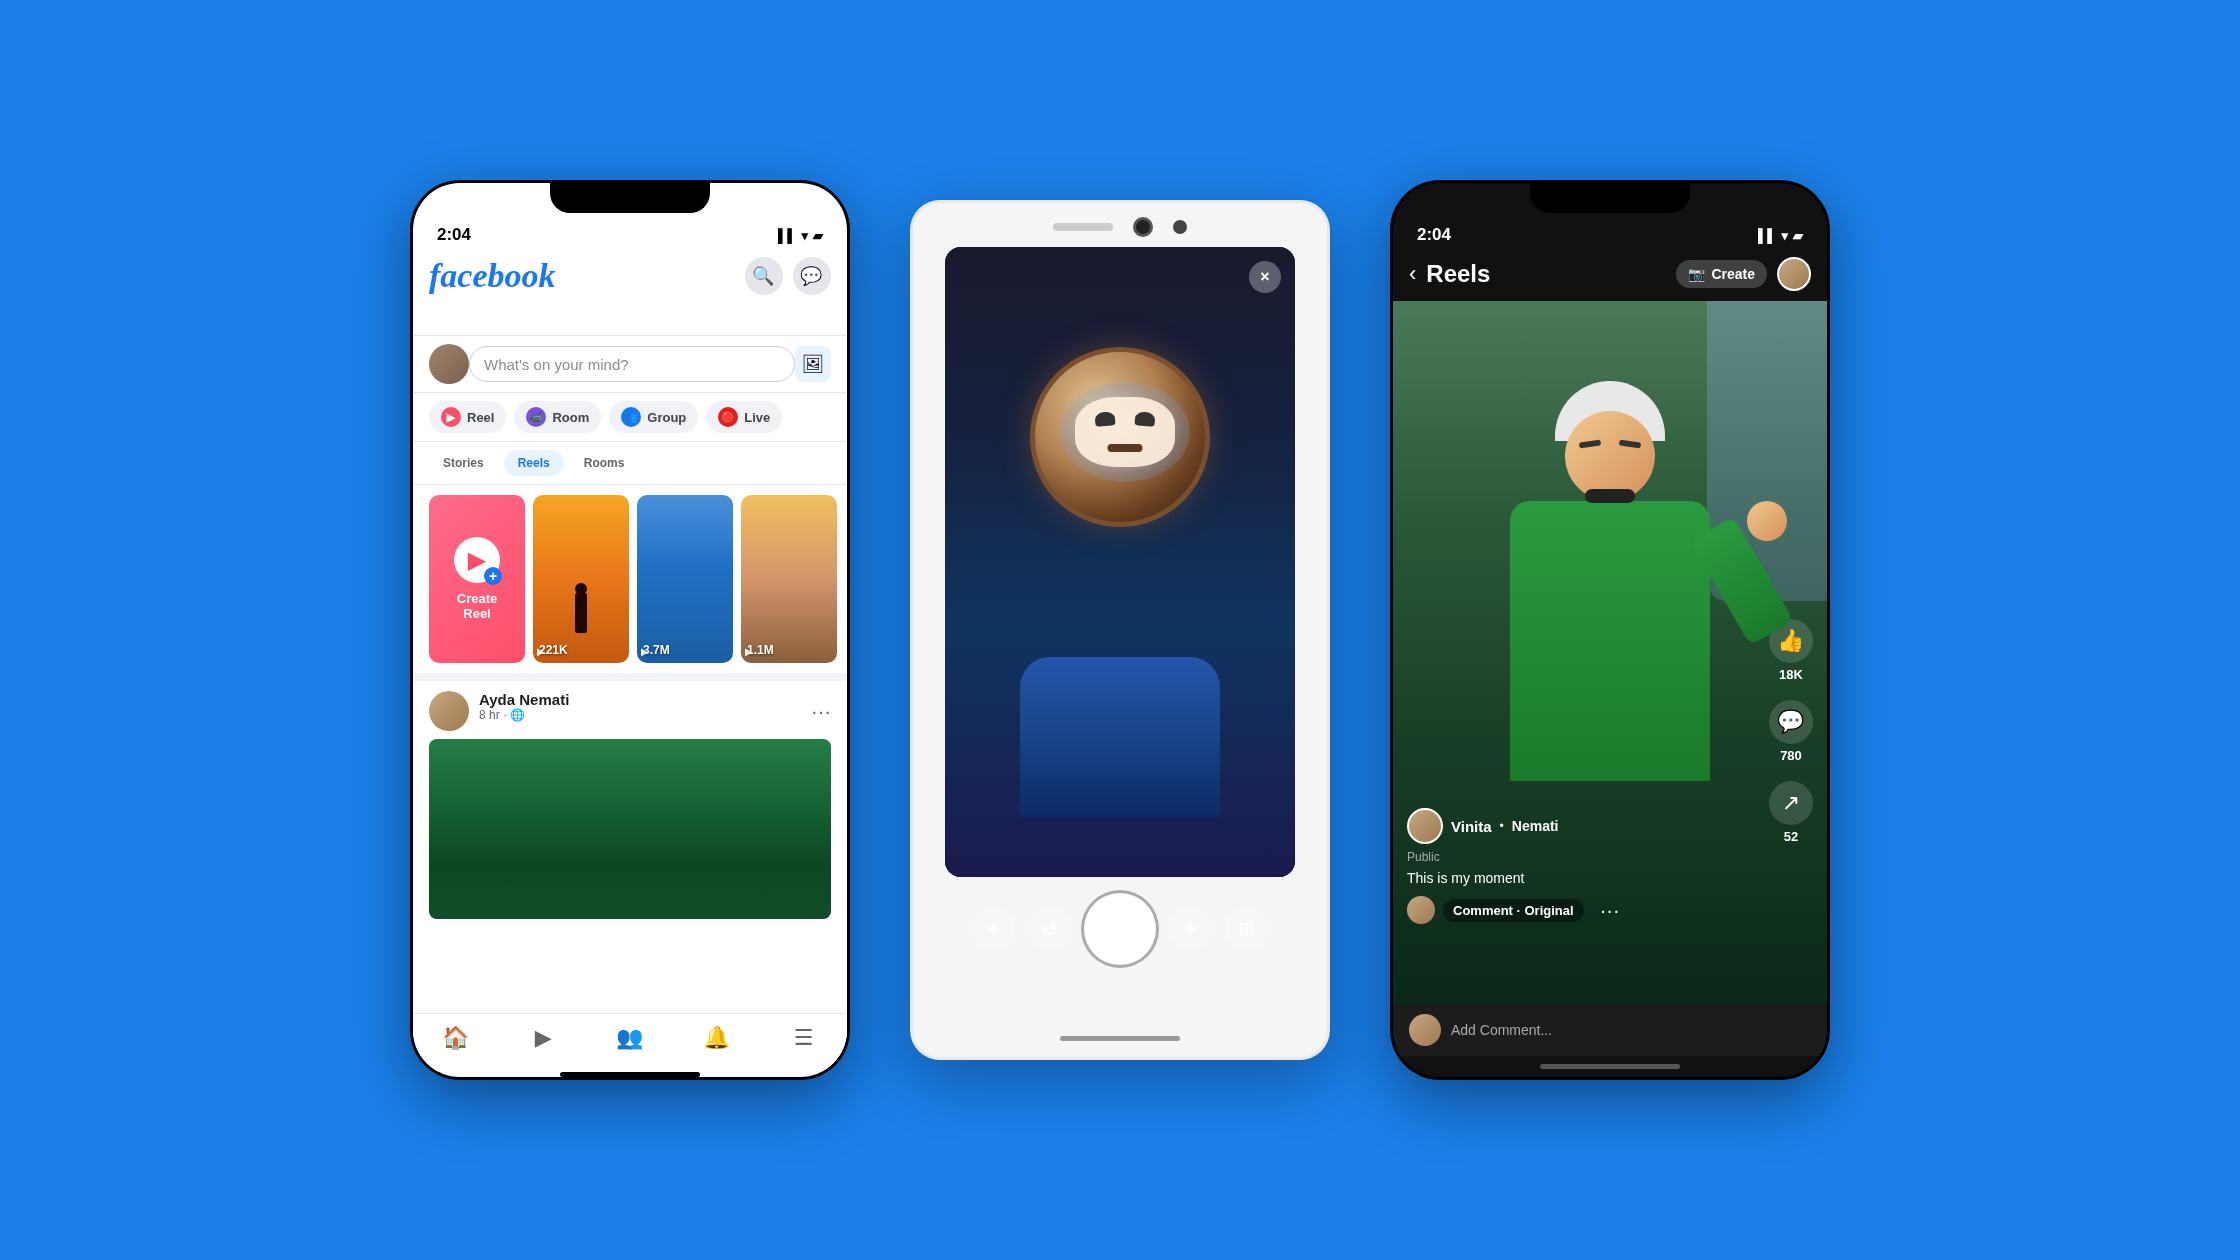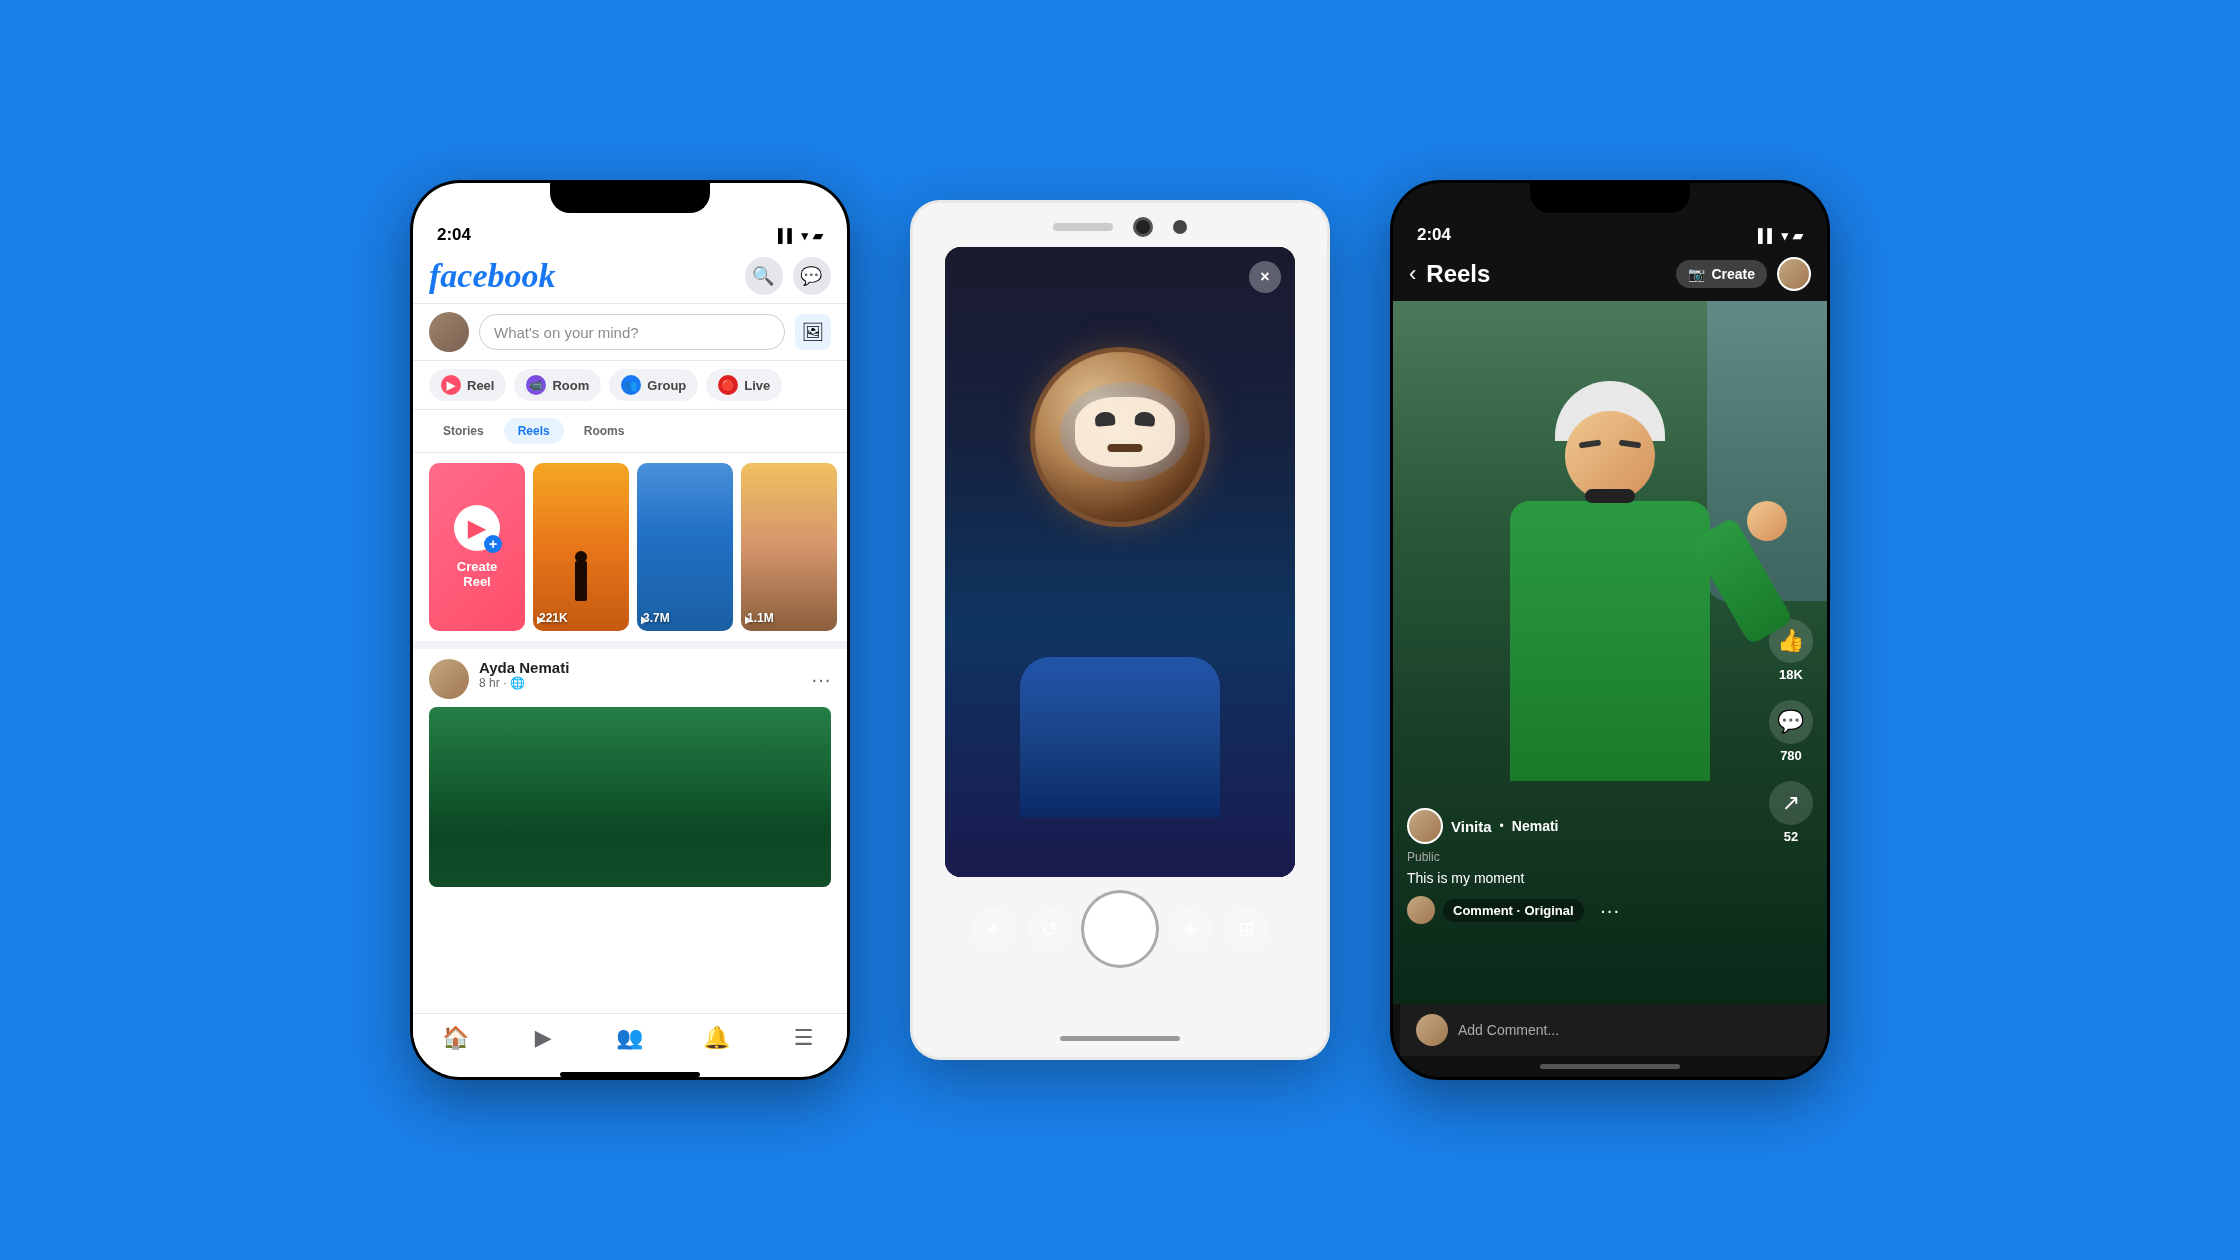--- a/index.html
+++ b/index.html
@@ -78,21 +78,21 @@
       align-items: center;
       justify-content: center;
       font-size: 18px;
     }
     .post-box {
       display: flex;
       align-items: center;
       padding: 8px 16px;
       border-top: 1px solid #e4e6eb;
       border-bottom: 1px solid #e4e6eb;
-      gap: 10px;
+      margin-top: 32px;
     }
     .avatar-sm {
       width: 40px;
       height: 40px;
       border-radius: 50%;
       background: #ccc;
       overflow: hidden;
       flex-shrink: 0;
     }
     .avatar-img {
@@ -577,21 +577,20 @@
       border-radius: 12px;
     }
     .reel-more { color: #fff; font-size: 20px; margin-left: 8px; }
 
     .reel-comment-bar {
       background: rgba(30,30,30,0.95);
       padding: 10px 16px;
       display: flex;
       align-items: center;
       gap: 10px;
-      margin-left: 7px;
     }
     .comment-user-avatar {
       width: 32px;
       height: 32px;
       border-radius: 50%;
       background: linear-gradient(135deg, #c4a882, #a07850);
     }
     .comment-input {
       flex: 1;
       color: #aaa;

